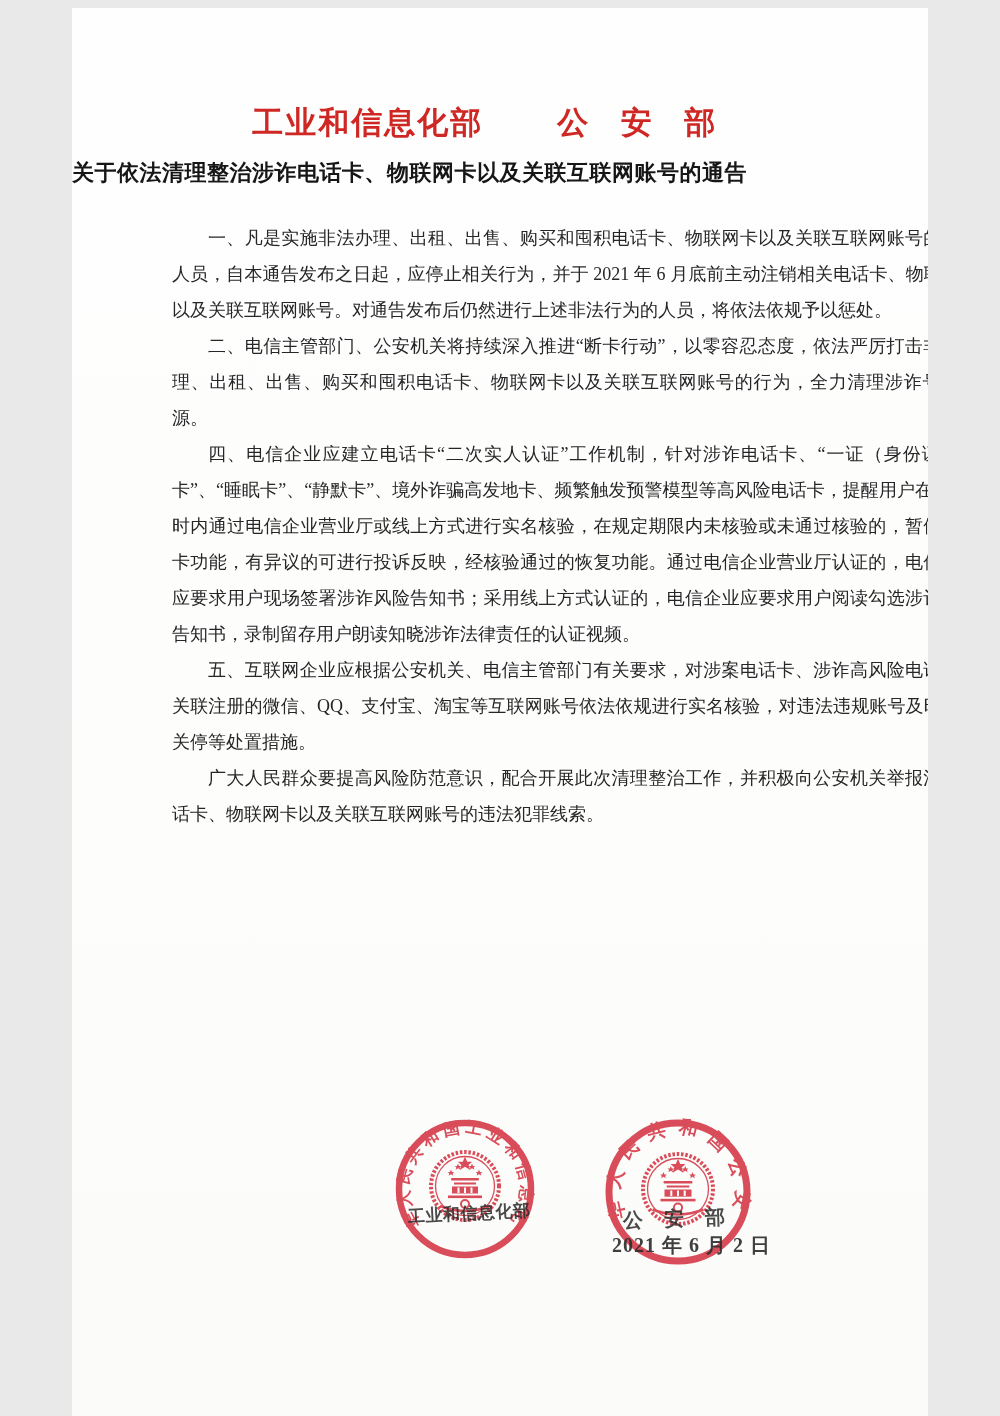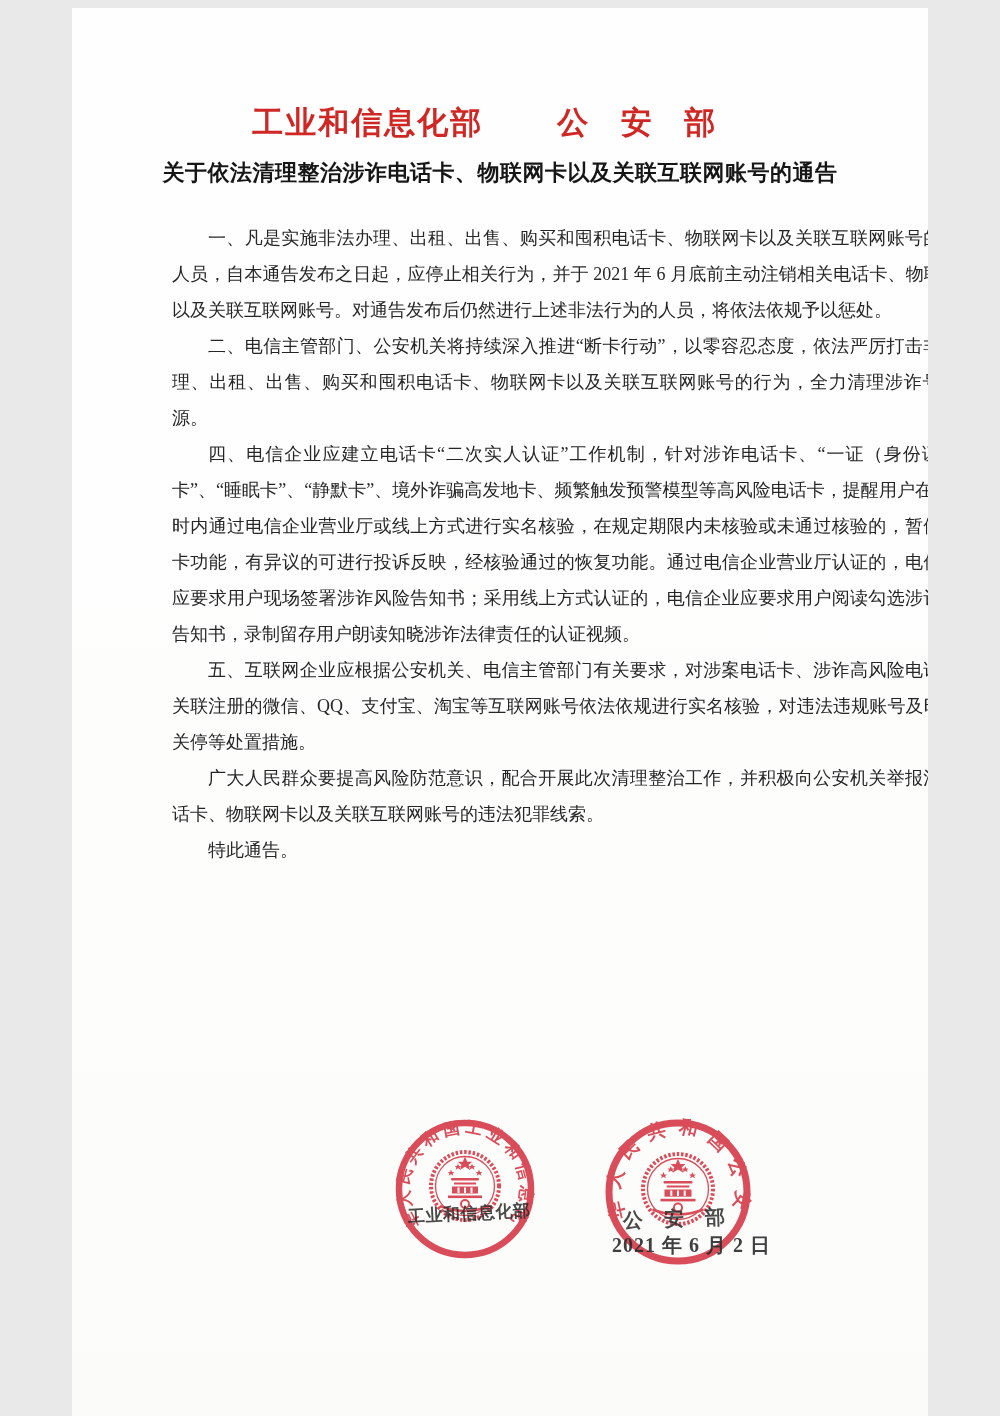--- a/index.html
+++ b/index.html
@@ -24,21 +24,20 @@
     font-size: 31px;
     white-space: nowrap;
   }
   .ministry-left  { letter-spacing: 2px; }
   .ministry-right { margin-left: 74px; letter-spacing: 1.05em; }
 
   .doc-title {
     position: absolute;
     top: 150px; left: 0; width: 100%;
     margin: 0;
-    text-align: center;
     font-family: "Liberation Sans", "DejaVu Sans", sans-serif;
     font-weight: bold;
     font-size: 22px;
     letter-spacing: 0.5px;
     color: #161616;
   }
 
   
   .body-text {
     position: absolute;
@@ -102,21 +101,20 @@
   </div>
 
   <h1 class="doc-title">关于依法清理整治涉诈电话卡、物联网卡以及关联互联网账号的通告</h1>
 
   <div class="body-text">
     <p>一、凡是实施非法办理、出租、出售、购买和囤积电话卡、物联网卡以及关联互联网账号的相关人员，自本通告发布之日起，应停止相关行为，并于 2021 年 6 月底前主动注销相关电话卡、物联网卡以及关联互联网账号。对通告发布后仍然进行上述非法行为的人员，将依法依规予以惩处。</p>
     <p>二、电信主管部门、公安机关将持续深入推进“断卡行动”，以零容忍态度，依法严厉打击非法办理、出租、出售、购买和囤积电话卡、物联网卡以及关联互联网账号的行为，全力清理涉诈号卡资源。</p>
     <p>四、电信企业应建立电话卡“二次实人认证”工作机制，针对涉诈电话卡、“一证（身份证）多卡”、“睡眠卡”、“静默卡”、境外诈骗高发地卡、频繁触发预警模型等高风险电话卡，提醒用户在 24 小时内通过电信企业营业厅或线上方式进行实名核验，在规定期限内未核验或未通过核验的，暂停电话卡功能，有异议的可进行投诉反映，经核验通过的恢复功能。通过电信企业营业厅认证的，电信企业应要求用户现场签署涉诈风险告知书；采用线上方式认证的，电信企业应要求用户阅读勾选涉诈风险告知书，录制留存用户朗读知晓涉诈法律责任的认证视频。</p>
     <p>五、互联网企业应根据公安机关、电信主管部门有关要求，对涉案电话卡、涉诈高风险电话卡所关联注册的微信、QQ、支付宝、淘宝等互联网账号依法依规进行实名核验，对违法违规账号及时采取关停等处置措施。</p>
     <p>广大人民群众要提高风险防范意识，配合开展此次清理整治工作，并积极向公安机关举报涉及电话卡、物联网卡以及关联互联网账号的违法犯罪线索。</p>
-    <p>特此通告。</p>
   </div>
 
   <div class="seal seal-left">
     <svg viewBox="0 0 150 150" xmlns="http://www.w3.org/2000/svg">
       <defs>
         <path id="arcL" d="M 26.5 103 A 56 56 0 1 1 123.5 103" fill="none"></path>
         <path id="starL" d="M0,-10 L2.94,-3.09 L9.51,-3.09 L4.76,1.18 L6.88,8.09 L0,3.82 L-6.88,8.09 L-4.76,1.18 L-9.51,-3.09 L-2.94,-3.09 Z"></path>
       </defs>
       <circle cx="75" cy="75" r="66" fill="none" stroke="#d6404d" stroke-width="6.5"></circle>
       <g fill="#d6404d">

